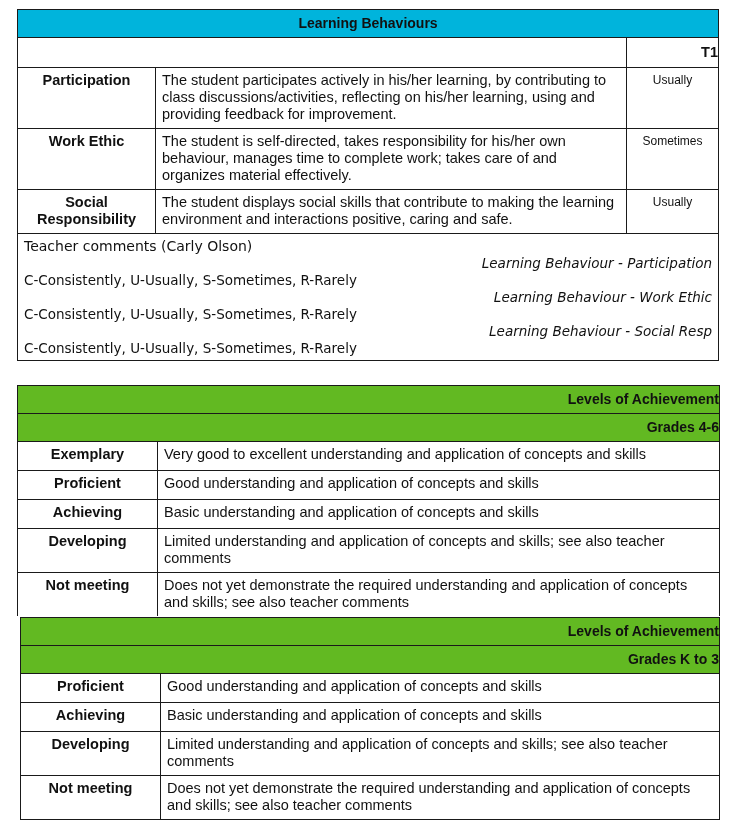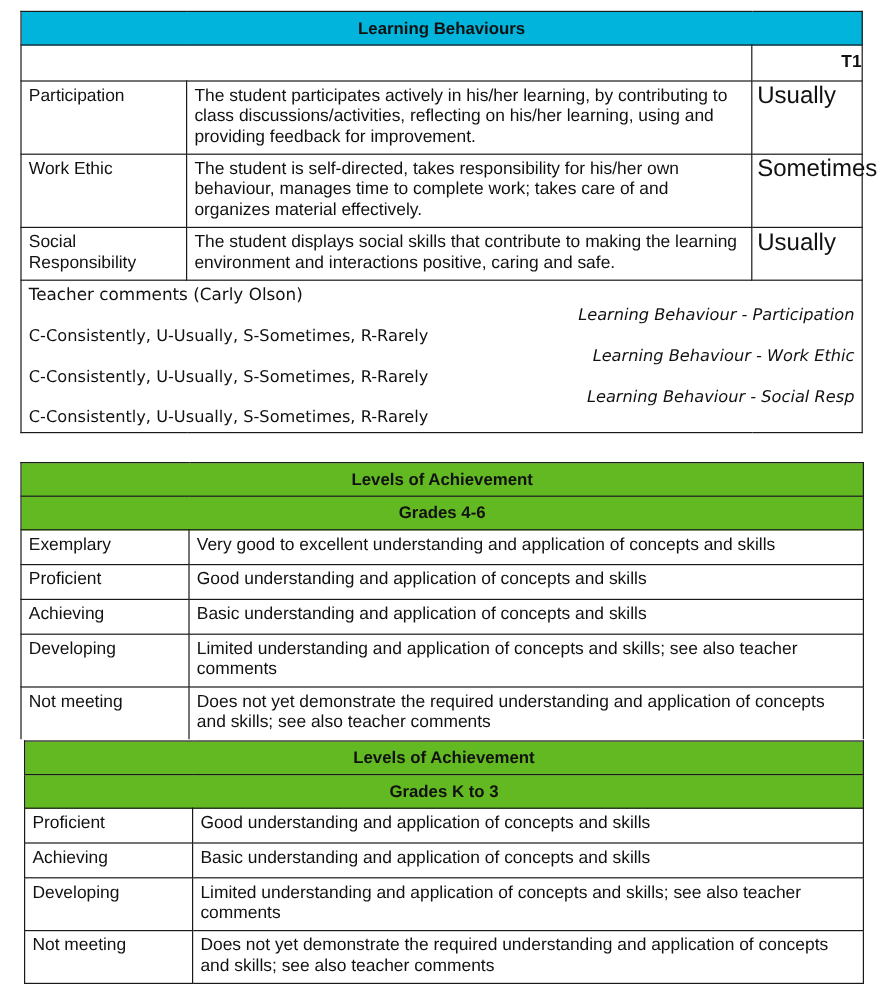--- a/index.html
+++ b/index.html
@@ -1,24 +1,24 @@
 <!DOCTYPE html>
 <html><head>
 <meta charset="utf-8">
 <style>
   html, body { margin:0; padding:0; background:#ffffff; }
   body { width:734px; height:837px; position:relative; overflow:hidden;
          font-family:"DejaVu Sans", sans-serif; font-size:13.5px; color:#111; }
   table { border-collapse:collapse; position:absolute; table-layout:fixed; }
   td, th { border:1px solid #1a1a1a; vertical-align:top; line-height:17px; }
   .hdr-cyan { background:#00B4DC; font-weight:bold; text-align:center; height:27px; padding:0; vertical-align:middle; font-family:"Liberation Sans", sans-serif; font-size:14px;margin-top:25px; }
-  .hdr-green { background:#62B922; font-weight:bold; text-align:center; height:27px; padding:0; vertical-align:middle; font-family:"Liberation Sans", sans-serif; font-size:14px; }
-  .lbl { font-weight:normal; padding:4px 6px 5px 6px; font-family:"Liberation Sans", sans-serif; font-size:14.5px; }
+  .hdr-green { background:#62B922; font-weight:bold; text-align:right; height:27px; padding:0; vertical-align:middle; font-family:"Liberation Sans", sans-serif; font-size:14px; }
+  .lbl { font-weight:bold; padding:4px 6px 5px 6px; font-family:"Liberation Sans", sans-serif; font-size:14.5px;text-align:center; }
   .desc { padding:4px 6px 5px 6px; font-family:Liberation Sans, sans-serif; font-size:14.5px; }
-  .val { padding:4px 4px 5px 4px; font-family:"Liberation Sans", sans-serif; font-size:20px; }
+  .val { text-align:center; padding:4px 4px 5px 4px; font-family:"Liberation Sans", sans-serif; font-size:12px; }
   .t1 { text-align:right; font-weight:bold; height:27px; padding:0; vertical-align:middle; font-family:"Liberation Sans", sans-serif; font-size:14.5px; }
   .comments { padding:4px 6px 3px 6px; font-family:"DejaVu Sans", sans-serif; font-size:13.5px; }
   .comments .ctitle { font-weight:normal; font-size:14px; }
   .comments .it { font-style:italic;text-align:right; }
   #lb { left:17px; top:9px; width:701px; }
   #loa1 { left:17px; top:385px; width:702px; }
   #loa1 tr:last-child td { border-bottom:none; }
   #loa2 { left:20px; top:617px; width:699px; }
   .row-lv td { height:19px; }
 </style>

